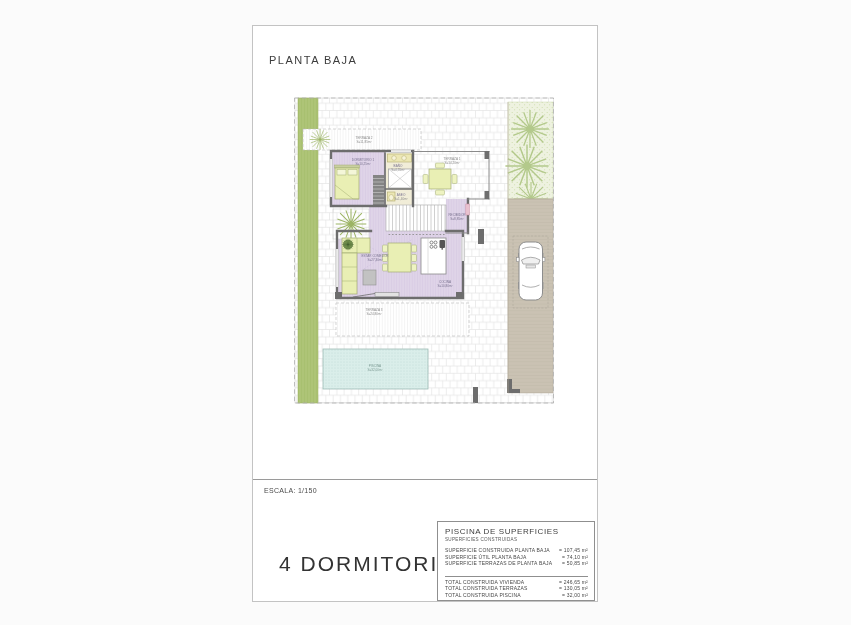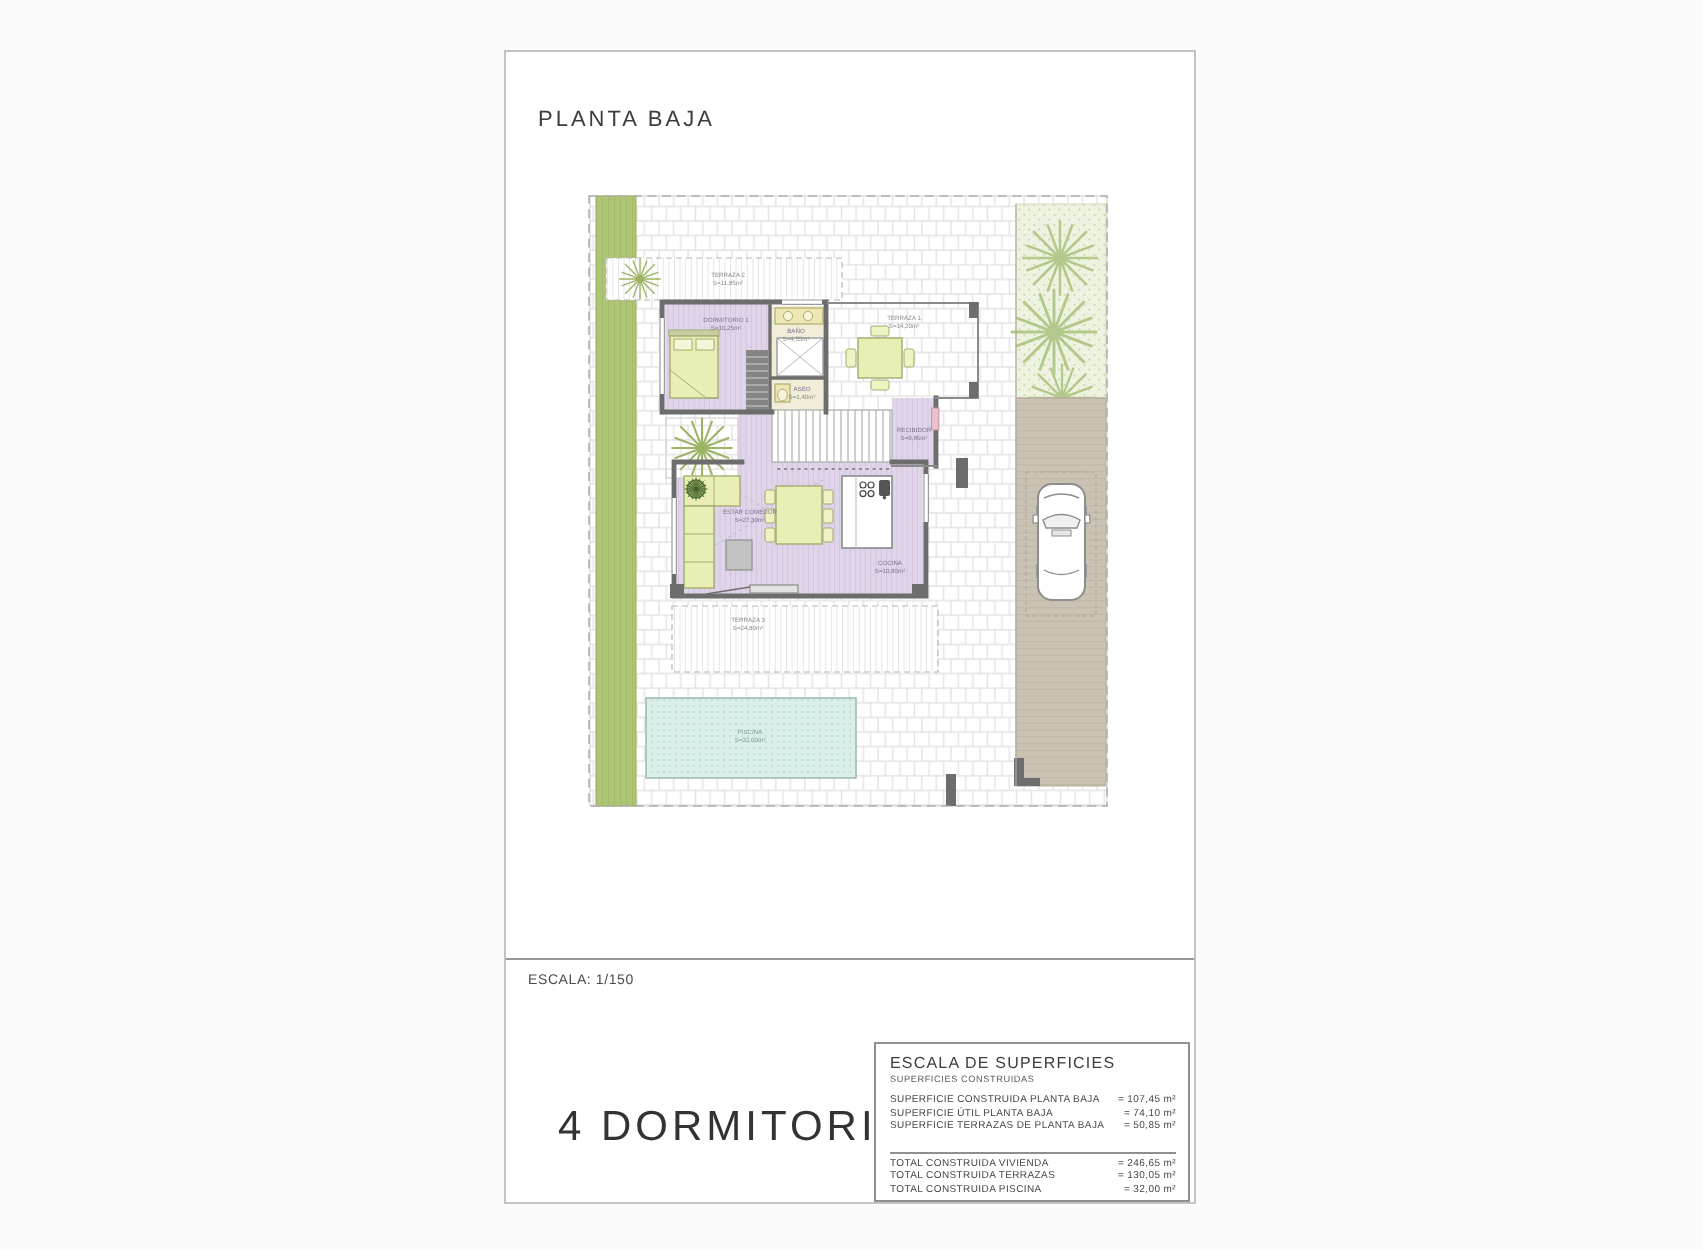--- a/index.html
+++ b/index.html
@@ -259,21 +259,21 @@
         <text x="444" y="281.5">COCINA</text>
         <text x="444" y="285.5">S=10,80m²</text>
       </g>
     </svg>
 
     <div class="divider"></div>
     <div class="scale-label">ESCALA: 1/150</div>
     <div class="bedrooms">4 DORMITORIOS</div>
 
     <div class="surf-table">
-      <div class="surf-title">ESCALA DE SUPERFICIES</div>
+      <div class="surf-title">PISCINA DE SUPERFICIES</div>
       <div class="surf-sub">SUPERFICIES CONSTRUIDAS</div>
       <div class="surf-rows">
         <div class="surf-row">
           <span>SUPERFICIE CONSTRUIDA PLANTA BAJA</span>
           <span>= 107,45 m²</span>
         </div>
         <div class="surf-row">
           <span>SUPERFICIE ÚTIL PLANTA BAJA</span>
           <span>= 74,10 m²</span>
         </div>

